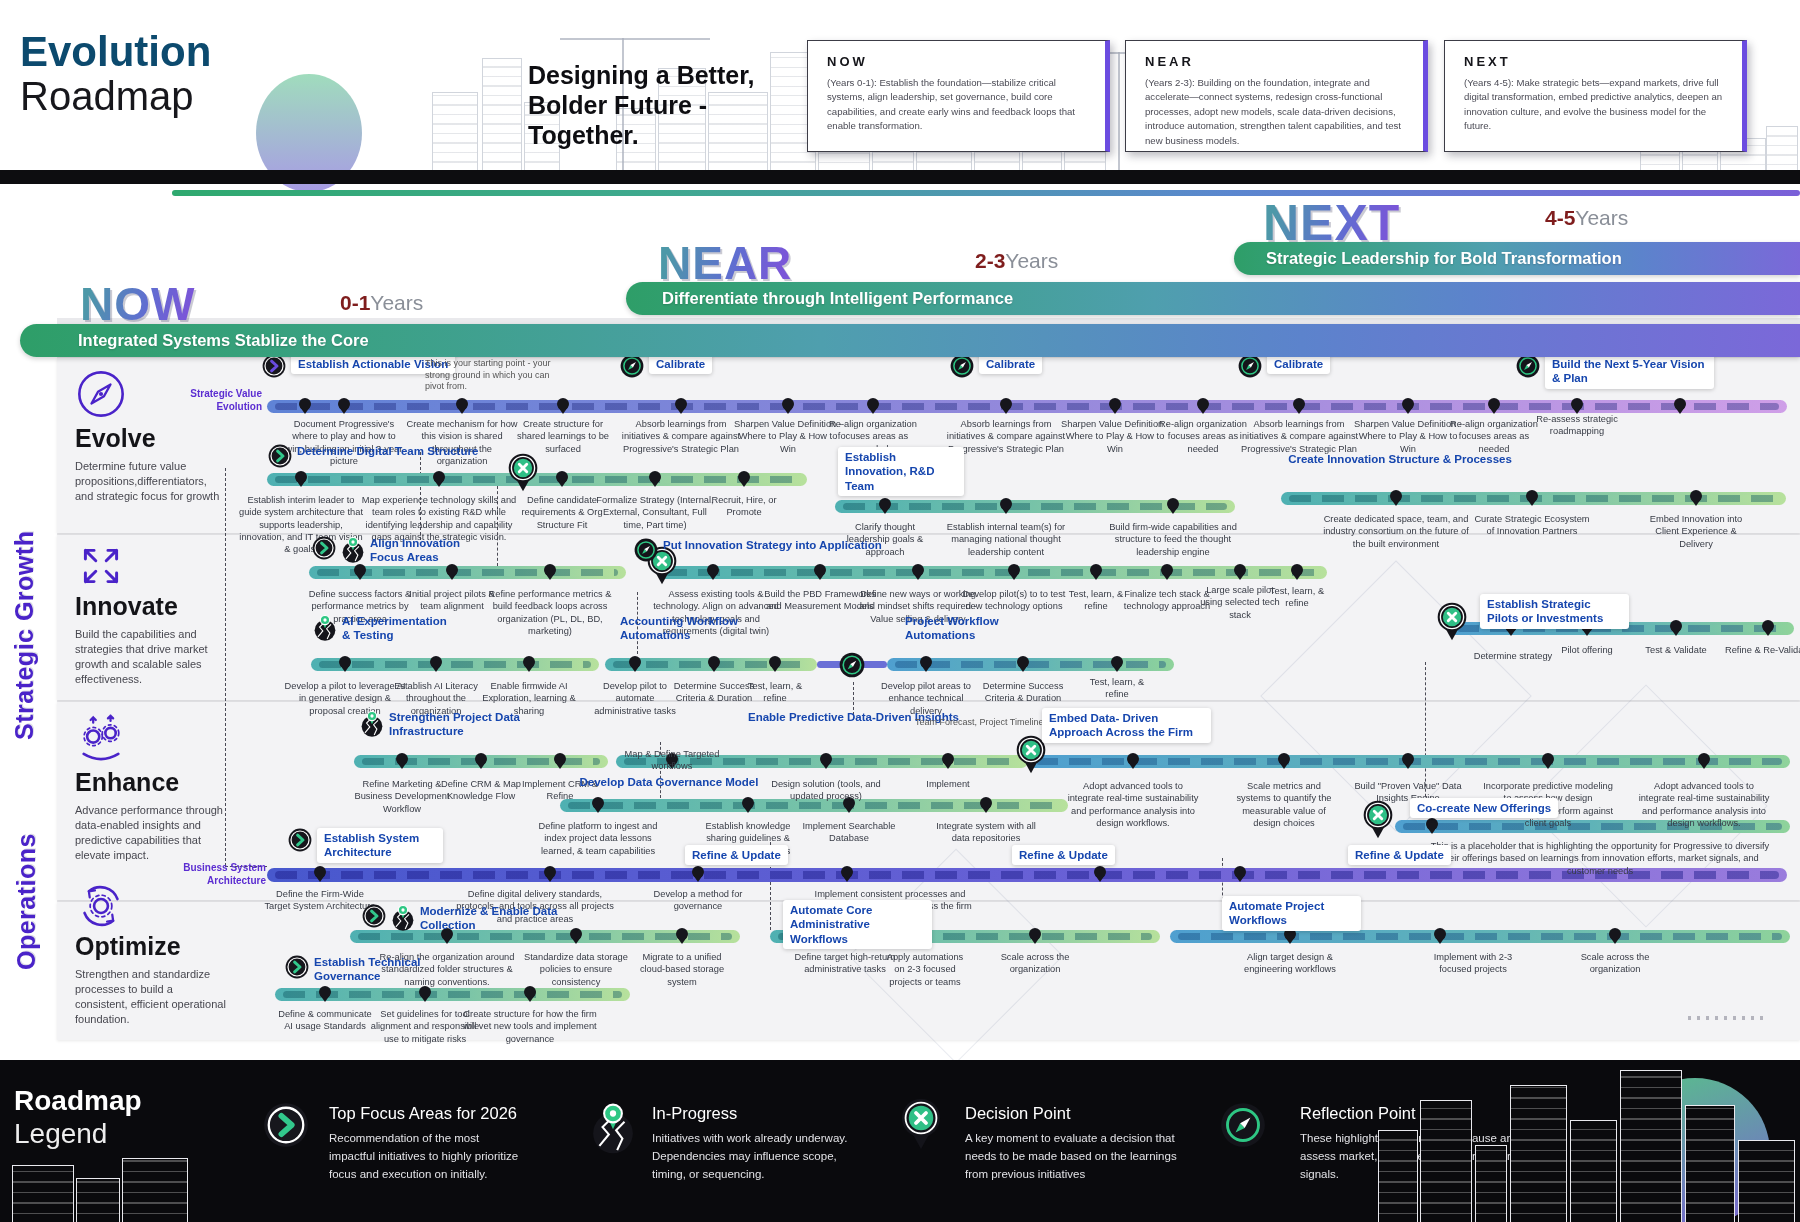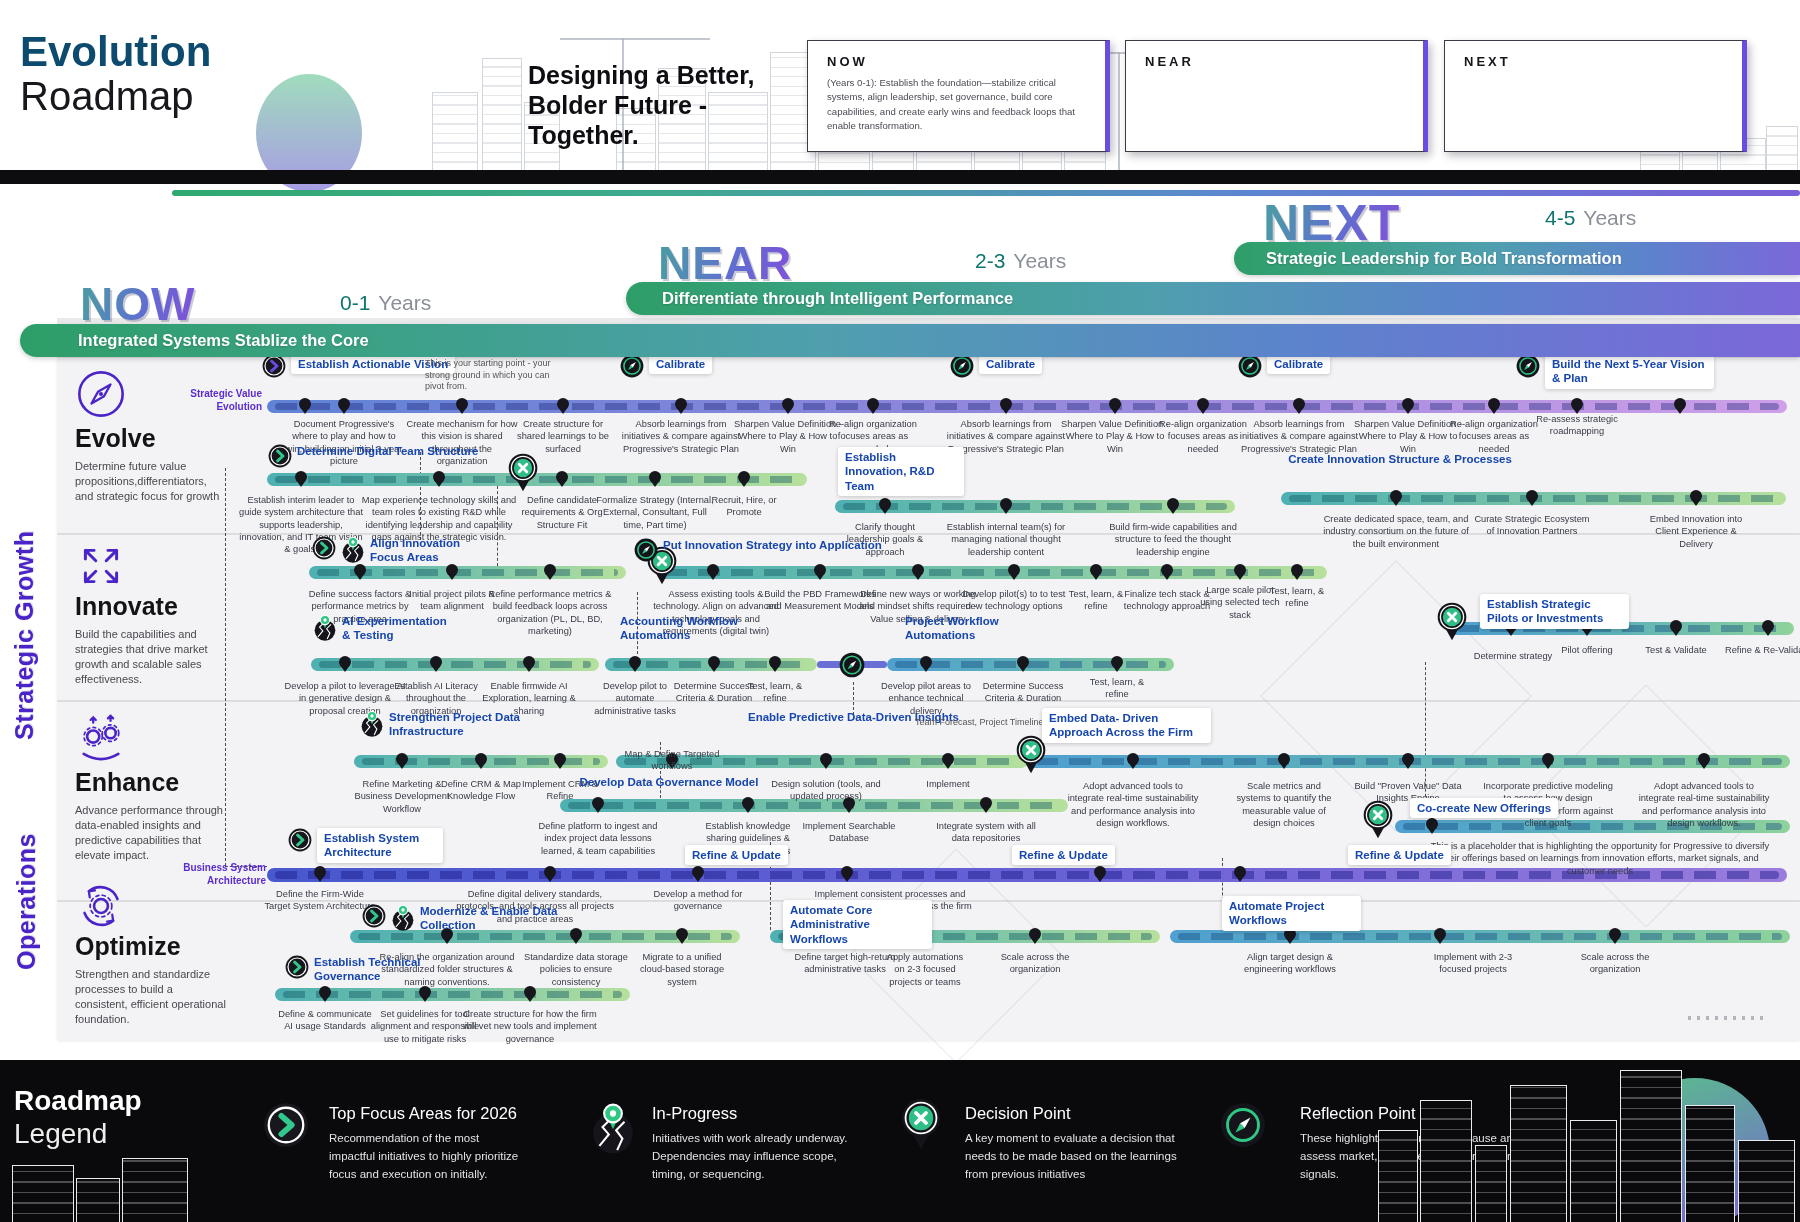--- a/index.html
+++ b/index.html
@@ -22,21 +22,21 @@
   .card p{margin:0;font-size:9.6px;line-height:1.5;color:#4b4b55;}
   .blackbar{position:absolute;left:0;top:170px;width:1800px;height:14px;background:#0d0d10;z-index:3;}
   .greenline{position:absolute;left:172px;top:190px;width:1628px;height:6px;border-radius:3px;z-index:3;
         background:linear-gradient(90deg,#2fa96f 0%,#3fa98f 30%,#5b87cf 65%,#7a5fd8 100%);}
   
   .bigword{position:absolute;font-weight:800;letter-spacing:1px;z-index:8;
         background:linear-gradient(105deg,#4d98a8 10%,#5f6fd0 55%,#7a56d8 90%);
         -webkit-background-clip:text;background-clip:text;color:transparent;
         filter:drop-shadow(2px 2px 0 rgba(80,80,110,.3));}
   .years{position:absolute;z-index:8;font-size:21px;color:#8a8f98;}
-  .years b{color:#0f766e;font-weight:400;margin-right:8px;}
+  .years b{color:#7f1d1d;font-weight:700;margin-right:0;}
   .strip{position:absolute;height:33px;border-radius:17px 0 0 17px;z-index:6;display:flex;align-items:center;
         background:linear-gradient(90deg,#2e9e68 0%,#3aa183 18%,#4f9fae 45%,#5c83cc 72%,#7b68d9 100%);
         box-shadow:0 2px 5px rgba(0,0,0,.18);}
   .striptext{color:#fff;font-weight:700;font-size:16.5px;white-space:nowrap;text-shadow:0 1px 2px rgba(0,0,0,.18);}
   
   #panel{position:absolute;left:57px;top:318px;width:1743px;height:722px;background:#e9e9ec;z-index:1;}
   .rowcard{position:absolute;left:57px;width:1743px;background:#f3f3f5;box-shadow:0 1px 3px rgba(0,0,0,.09);z-index:2;}
   .rowhead{position:absolute;z-index:7;}
   .rowhead h2{margin:0;font-size:25px;font-weight:800;color:#141418;}
   .rowhead p{margin:6px 0 0 0;width:152px;font-size:11px;line-height:1.35;color:#47474f;}
@@ -120,23 +120,25 @@
     <div>Bolder Future -</div>
     <div>Together.</div>
   </div>
 
   <div class="card" style="left:807px">
     <h4>NOW</h4>
     <p>(Years 0-1): Establish the foundation—stabilize critical systems, align leadership, set governance, build core capabilities, and create early wins and feedback loops that enable transformation.</p>
   </div>
   <div class="card" style="left:1125px">
     <h4>NEAR</h4>
+    <p>(Years 2-3): Building on the foundation, integrate and accelerate—connect systems, redesign cross-functional processes, adopt new models, scale data-driven decisions, introduce automation, strengthen talent capabilities, and test new business models.</p>
   </div>
   <div class="card" style="left:1444px">
     <h4>NEXT</h4>
+    <p>(Years 4-5): Make strategic bets—expand markets, drive full digital transformation, embed predictive analytics, deepen an innovation culture, and evolve the business model for the future.</p>
   </div>
 
   <div class="blackbar"></div>
   <div class="greenline"></div>
 
   <div class="bigword" style="left:80px;top:277px;font-size:46px">NOW</div>
   <div class="years" style="left:340px;top:291px">
     <b>0-1</b><span>Years</span>
   </div>
   <div class="strip" style="left:20px;top:324px;width:1780px">

